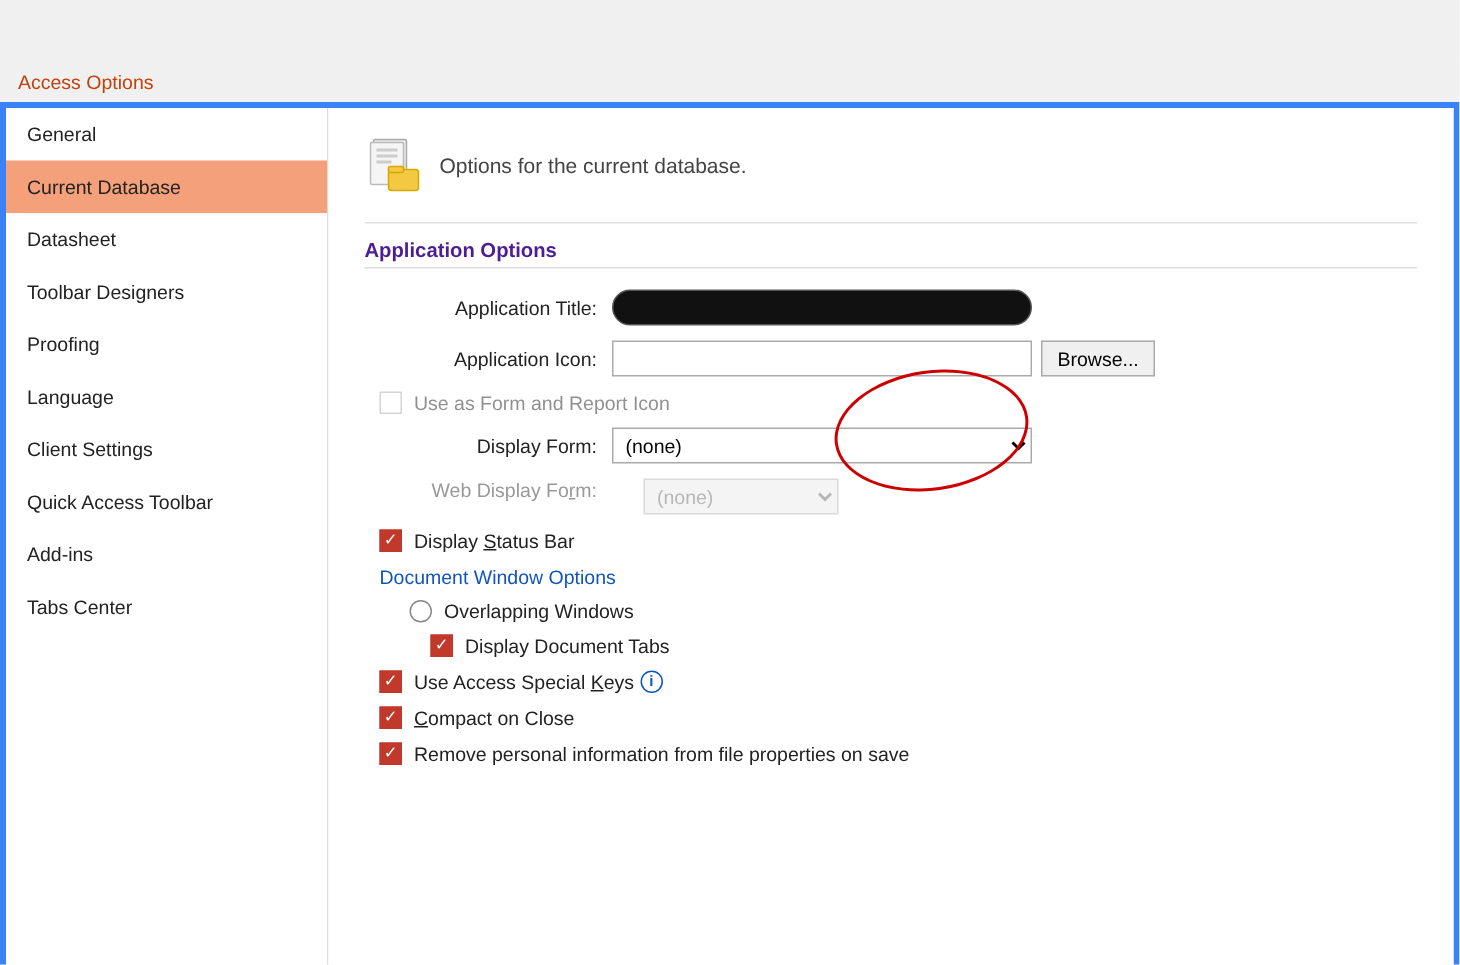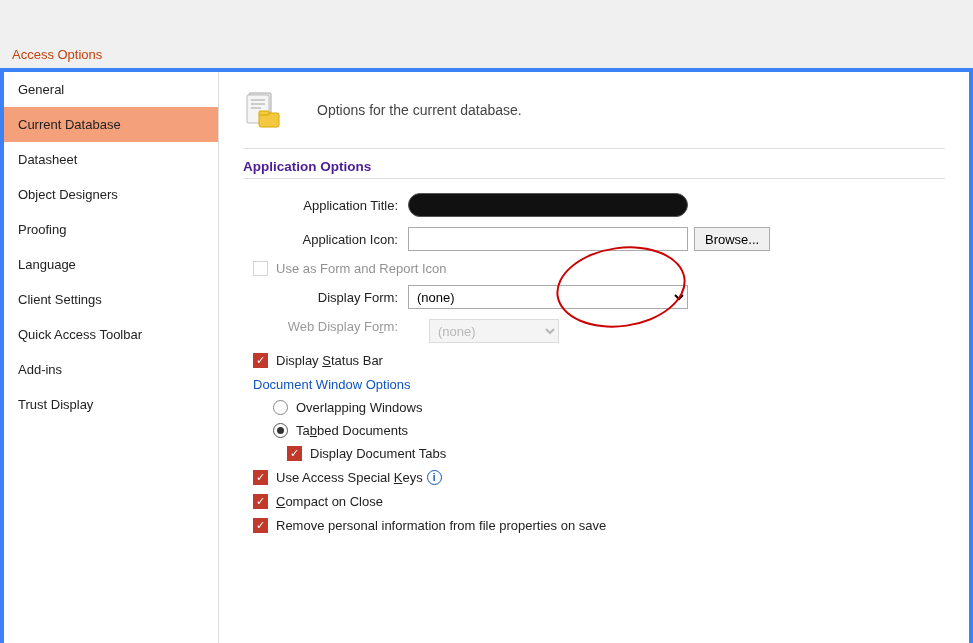--- a/index.html
+++ b/index.html
@@ -54,21 +54,20 @@
     .main-content {
       flex: 1;
       padding: 18px 24px;
       overflow-y: auto;
       background: #fff;
     }
     .section-header {
       display: flex;
       align-items: center;
       margin-bottom: 18px;
-      gap: 24px;
     }
     .section-icon {
       width: 40px;
       height: 40px;
       margin-right: 10px;
       display: flex;
       align-items: center;
       justify-content: center;
     }
     .section-title-text {
@@ -276,39 +275,39 @@
     <button class="sidebar-item">
       <span>General</span>
     </button>
     <button class="sidebar-item active">
       <span>Current Database</span>
     </button>
     <button class="sidebar-item">
       <span>Datasheet</span>
     </button>
     <button class="sidebar-item">
-      <span>Object Designers</span>
+      <span>Toolbar Designers</span>
     </button>
     <button class="sidebar-item">
       <span>Proofing</span>
     </button>
     <button class="sidebar-item">
       <span>Language</span>
     </button>
     <button class="sidebar-item">
       <span>Client Settings</span>
     </button>
     <button class="sidebar-item">
       <span>Quick Access Toolbar</span>
     </button>
     <button class="sidebar-item">
       <span>Add-ins</span>
     </button>
     <button class="sidebar-item">
-      <span>Trust Display</span>
+      <span>Tabs Center</span>
     </button>
   </div>
 
   <div class="main-content">
 
     <div class="section-header">
       <div class="section-icon">
         <svg width="36" height="38" viewBox="0 0 36 38">
           <rect x="4" y="2" width="22" height="28" rx="1" fill="#e8e8e8" stroke="#aaa" stroke-width="1"></rect>
           <rect x="2" y="4" width="22" height="28" rx="1" fill="#f5f5f5" stroke="#bbb" stroke-width="1"></rect>
@@ -366,24 +365,20 @@
       <span>Display <span style="text-decoration:underline;">S</span>tatus Bar</span>
     </div>
 
     <div class="section-label">Document Window Options</div>
 
     <div class="radio-row">
       <div class="radio-custom"></div>
       <span>Overlapping Windows</span>
     </div>
 
-    <div class="radio-row">
-      <div class="radio-custom checked"></div>
-      <span>Ta<span style="text-decoration:underline;">b</span>bed Documents</span>
-    </div>
 
     <div class="checkbox-row" style="margin-left:44px;">
       <div class="checkbox-custom checked"></div>
       <span>Display Document Tabs</span>
     </div>
 
     <div class="checkbox-row">
       <div class="checkbox-custom checked"></div>
       <span>Use Access Special <span style="text-decoration:underline;">K</span>eys</span>
       <span class="info-icon">i</span>

